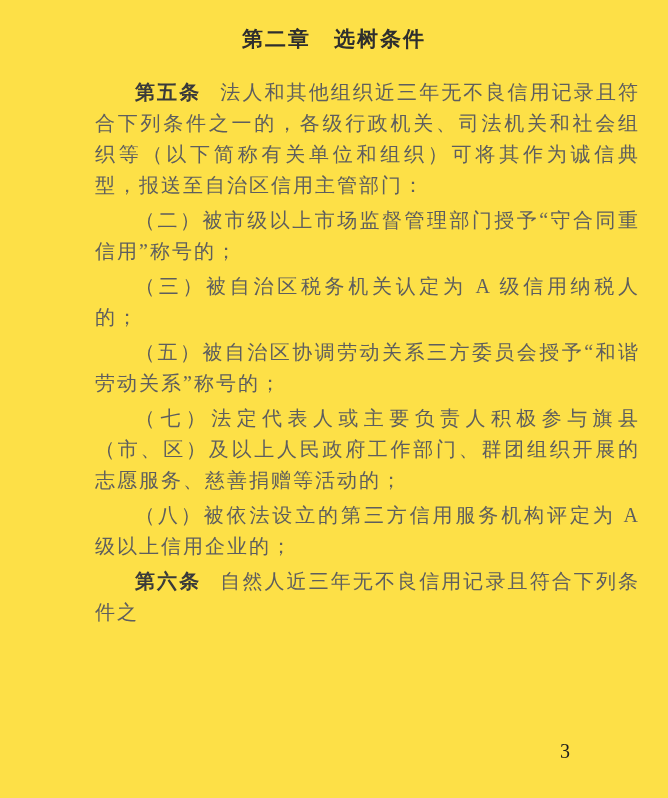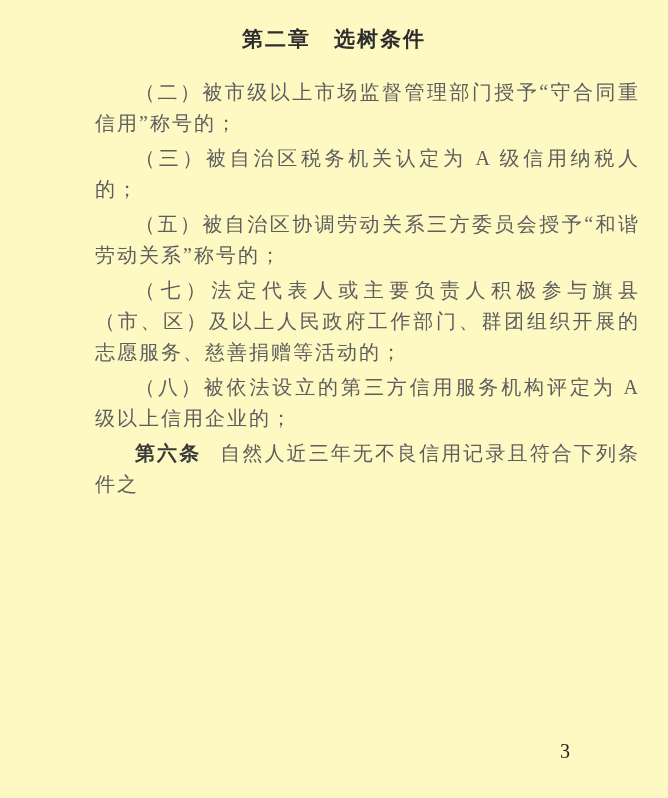--- a/index.html
+++ b/index.html
@@ -4,21 +4,21 @@
 <style>
   html, body {
     margin: 0;
     padding: 0;
     background: #ffffff;
   }
   .doc-page {
     position: relative;
     width: 668px;
     height: 798px;
-    background: #fef9c3;
+    background: #fde047;
     overflow: hidden;
     font-family: "Liberation Serif", "DejaVu Serif", serif;
     color: #5e5e5e;
     box-sizing: border-box;
   }
   .chapter-heading {
     margin-top: 27px;
     text-align: center;
     font-size: 21px;
     font-weight: bold;
@@ -60,20 +60,21 @@
 <body>
 
 <div class="doc-page">
 
   <div class="chapter-heading">
     <span>第二章</span><span class="chapter-gap"></span><span>选树条件</span>
   </div>
 
   <div class="doc-content">
 
+    <p><span class="article-label">第五条</span><span>法人和其他组织近三年无不良信用记录且符合下列条件之一的，各级行政机关、司法机关和社会组织等（以下简称有关单位和组织）可将其作为诚信典型，报送至自治区信用主管部门：</span></p>
 
     <p>（二）被市级以上市场监督管理部门授予“守合同重信用”称号的；</p>
     <p>（三）被自治区税务机关认定为 A 级信用纳税人的；</p>
     <p>（五）被自治区协调劳动关系三方委员会授予“和谐劳动关系”称号的；</p>
     <p>（七）法定代表人或主要负责人积极参与旗县（市、区）及以上人民政府工作部门、群团组织开展的志愿服务、慈善捐赠等活动的；</p>
     <p>（八）被依法设立的第三方信用服务机构评定为 A 级以上信用企业的；</p>
 
     <p><span class="article-label">第六条</span><span>自然人近三年无不良信用记录且符合下列条件之</span></p>
 
   </div>

